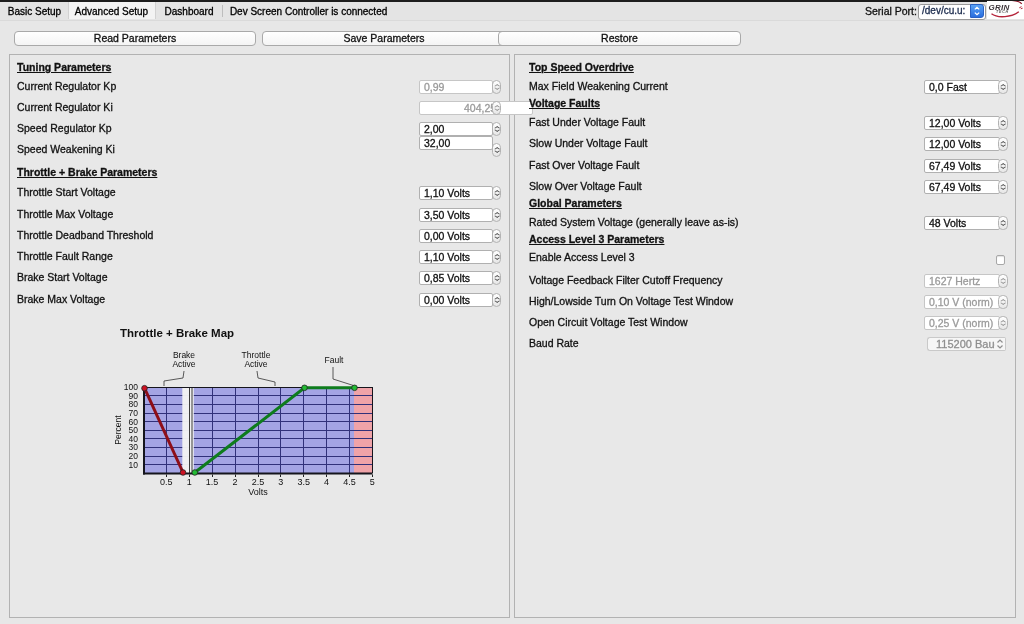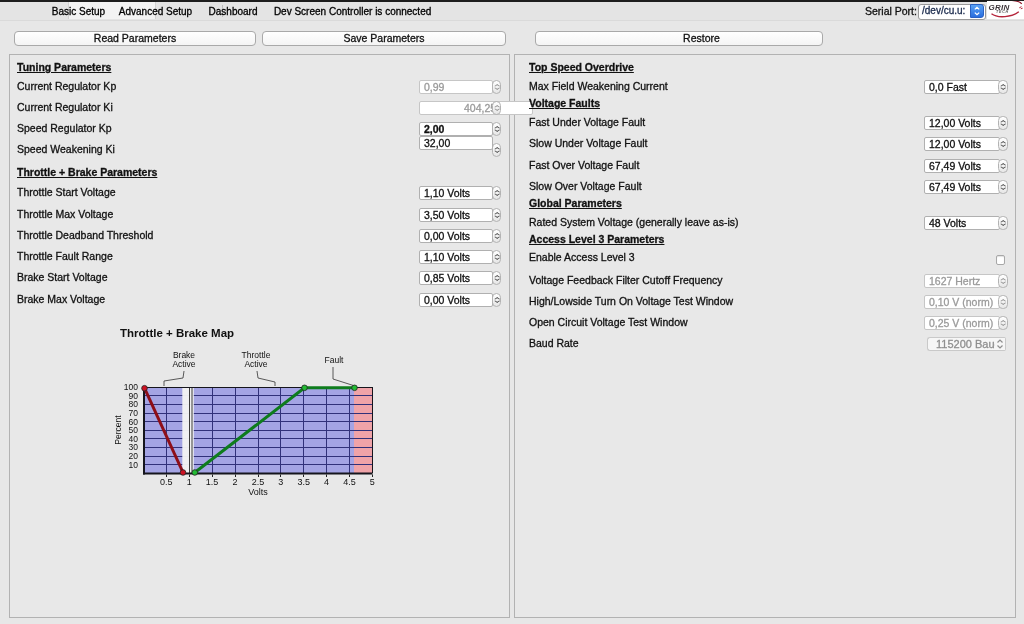--- a/index.html
+++ b/index.html
@@ -1,21 +1,21 @@
 <!DOCTYPE html>
 <html><head>
 <meta charset="utf-8">
 <style>
   html,body{margin:0;padding:0;}
   body{width:1024px;height:624px;position:relative;overflow:hidden;
        background:#e7e7e7;font-family:"Liberation Sans",sans-serif;
        font-size:10.5px;color:#111;-webkit-text-stroke-width:0.3px;}
   .abs{position:absolute;}
   .lbl{position:absolute;line-height:14px;white-space:nowrap;}
-  .tb{font-size:10px;color:#000;padding-left:44px;}
+  .tb{font-size:10px;color:#000;}
   .hdr{position:absolute;line-height:14px;font-weight:bold;text-decoration:underline;white-space:nowrap;}
   .fld{position:absolute;width:68px;height:12px;background:#fff;border:1px solid #b0b0b0;
        border-radius:2px;line-height:12px;padding-left:4px;white-space:nowrap;overflow:hidden;}
   .fld.dis{color:#9a9a9a;border-color:#c6c6c6;}
   .spin{position:absolute;width:9px;height:14px;box-sizing:border-box;border:1px solid #b3b3b3;border-radius:4.5px;
         background:linear-gradient(#ffffff,#e6e6e6);}
   .spin::before{content:"";position:absolute;left:1.7px;top:2.7px;width:3.4px;height:3.4px;
         border-top:1.3px solid #4a4a4a;border-left:1.3px solid #4a4a4a;transform:scaleY(0.6) rotate(45deg);}
   .spin::after{content:"";position:absolute;left:1.7px;bottom:2.7px;width:3.4px;height:3.4px;
         border-bottom:1.3px solid #4a4a4a;border-right:1.3px solid #4a4a4a;transform:scaleY(0.6) rotate(45deg);}
@@ -52,41 +52,41 @@
     <rect x="0" y="0" width="37" height="18" fill="#ffffff"></rect>
     <text x="1.5" y="8.5" font-family="Liberation Sans,sans-serif" font-size="8" font-weight="bold" font-style="italic" fill="#3a3337" letter-spacing="0.3">GRIN</text>
     <text x="9" y="11.6" font-family="Liberation Sans,sans-serif" font-size="3.6" font-weight="bold" font-style="italic" fill="#555" letter-spacing="0.8">TECH</text>
     <path d="M4.5 12.8 C 11 17.8 25 16 31.8 10.8" fill="none" stroke="#b5243a" stroke-width="1.4"></path>
     <path d="M32.3 6.8 l2.2 -1.1 M33.8 7.8 l1.8 -0.6" fill="none" stroke="#b5243a" stroke-width="1"></path>
     <path d="M24 -0.6 C 29 -0.4 33 0.8 34.8 2.8" fill="none" stroke="#8c1325" stroke-width="1.1"></path>
   </svg>
 
   <div class="btn" style="left:14px;top:31px;width:240px;">Read Parameters</div>
   <div class="btn" style="left:262px;top:31px;width:242px;">Save Parameters</div>
-  <div class="btn" style="left:535px;top:31px;width:241px;padding-left:45px;">Restore</div>
+  <div class="btn" style="left:498px;top:31px;width:241px;">Restore</div>
 
   <div class="panel" style="left:9px;width:499px;"></div>
   <div class="panel" style="left:514px;width:500px;"></div>
 
   <div class="hdr" style="left:17px;top:60px;">Tuning Parameters</div>
   <div class="lbl" style="left:17px;top:79px;">Current Regulator Kp</div>
   <div class="lbl" style="left:17px;top:100px;">Current Regulator Ki</div>
   <div class="lbl" style="left:17px;top:121px;">Speed Regulator Kp</div>
   <div class="lbl" style="left:17px;top:142px;">Speed Weakening Ki</div>
   <div class="hdr" style="left:17px;top:165px;">Throttle + Brake Parameters</div>
   <div class="lbl" style="left:17px;top:185px;">Throttle Start Voltage</div>
   <div class="lbl" style="left:17px;top:207px;">Throttle Max Voltage</div>
   <div class="lbl" style="left:17px;top:228px;">Throttle Deadband Threshold</div>
   <div class="lbl" style="left:17px;top:249px;">Throttle Fault Range</div>
   <div class="lbl" style="left:17px;top:270px;">Brake Start Voltage</div>
   <div class="lbl" style="left:17px;top:292px;">Brake Max Voltage</div>
 
   <div class="fld dis" style="left:419px;top:80px;">0,99</div>
   <div class="fld dis" style="left:419px;top:101px;padding-left:44px;">404,25</div>
-  <div class="fld" style="left:419px;top:122px;font-weight:bold;">2,00</div>
+  <div class="fld" style="left:419px;top:122px;">2,00</div>
   <div class="fld" style="left:419px;top:136px;">32,00</div>
   <div class="fld" style="left:419px;top:186px;">1,10 Volts</div>
   <div class="fld" style="left:419px;top:208px;">3,50 Volts</div>
   <div class="fld" style="left:419px;top:229px;">0,00 Volts</div>
   <div class="fld" style="left:419px;top:250px;">1,10 Volts</div>
   <div class="fld" style="left:419px;top:271px;">0,85 Volts</div>
   <div class="fld" style="left:419px;top:293px;">0,00 Volts</div>
 
   <div class="spin dis" style="left:492px;top:80px;"></div>
   <div class="spin dis" style="left:492px;top:101px;"></div>

